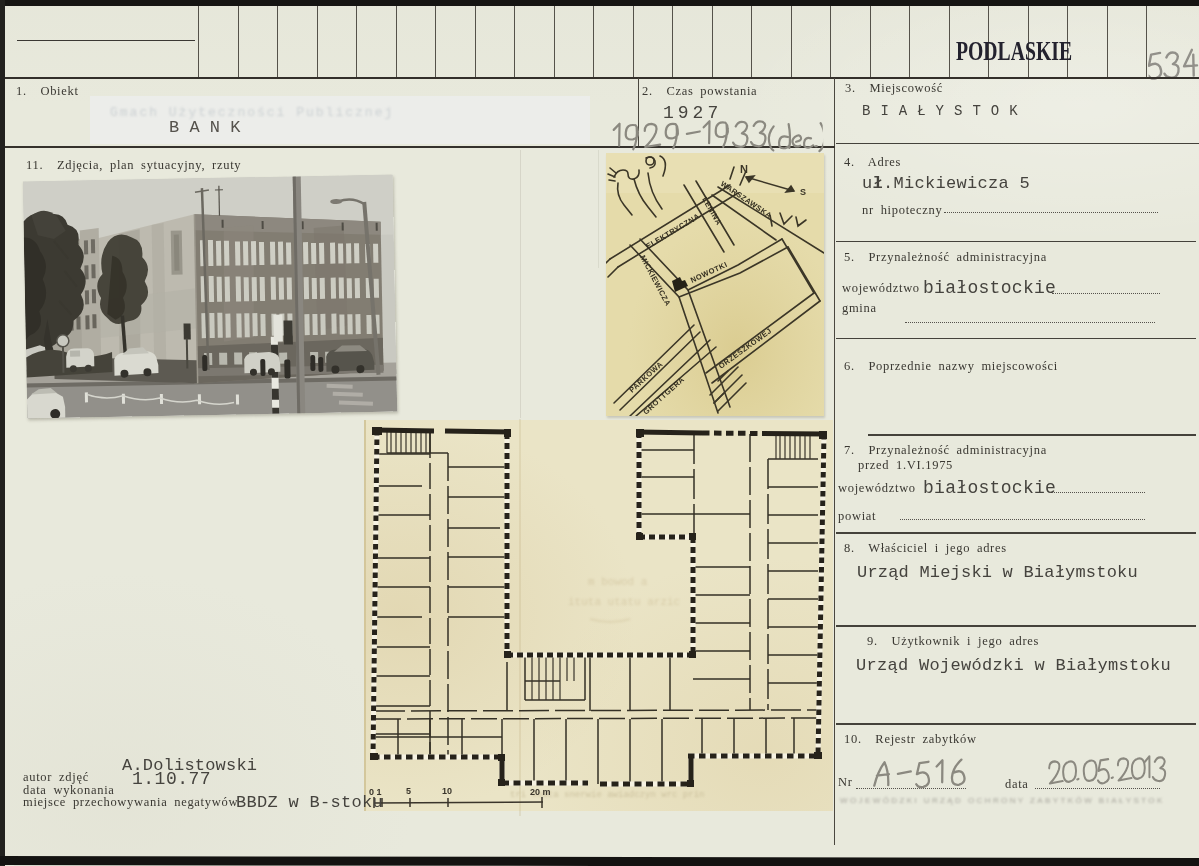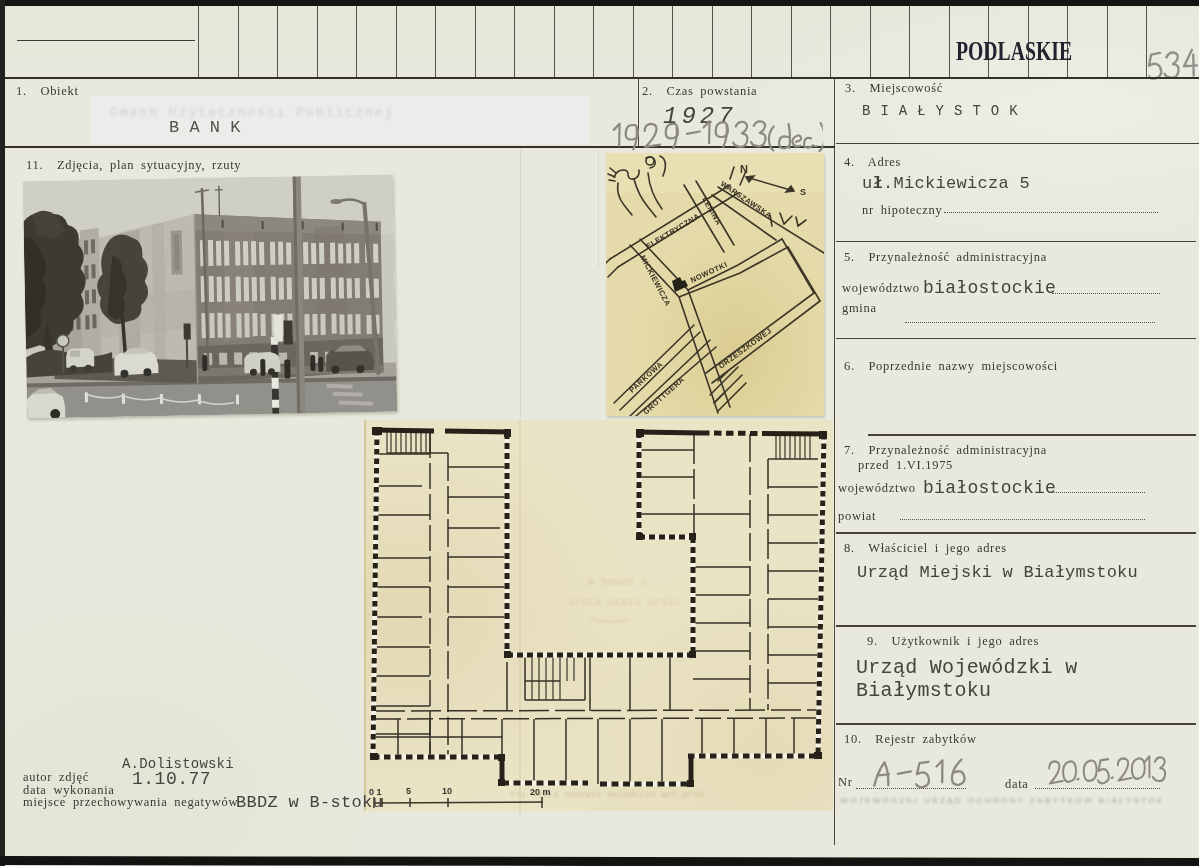--- a/index.html
+++ b/index.html
@@ -75,21 +75,21 @@
 <div class="abs" style="left:90px;top:96px;width:500px;height:48px;background:#edeef0;opacity:0.72;"></div>
 
 <div class="abs typed" style="left:110px;top:105px;font-size:13px;letter-spacing:2px;color:#ccd1d3;filter:blur(0.9px);">Gmach Użyteczności Publicznej</div>
 
 <div class="abs typed" style="left:169px;top:118px;font-size:17px;letter-spacing:0;color:#55524c;">B A N K</div>
 
 <div class="abs" style="left:5px;top:146px;width:830px;height:1.7px;background:#35322c;"></div>
 
 <div class="abs lbl" style="left:642px;top:84px;">2.&nbsp; Czas powstania</div>
 
-<div class="abs typed" style="left:663px;top:103px;font-size:24px;letter-spacing:4px;color:#45433e;font-style:italic;">1927</div>
+<div class="abs typed" style="left:663px;top:103px;font-size:18px;letter-spacing:4px;color:#45433e;">1927</div>
 
 <div class="abs" style="left:611px;top:117px;transform:rotate(-1.6deg);"><svg width="212" height="40" viewBox="0 0 212 40">
       <g stroke="#8b8980" stroke-width="2.2" fill="none" stroke-linecap="round" stroke-linejoin="round">
         <path d="M3,10 l6,-6 l-1,22"></path>
         <path d="M25,6 q-9,-2 -10,7 q-1,8 7,7 q6,-1 5,-8 q0,-4 -2,-6 M26,8 q1,13 -4,22"></path>
         <path d="M34,12 q0,-7 7,-7 q7,1 4,9 q-3,7 -11,14 l15,-2"></path>
         <path d="M65,6 q-9,-2 -10,7 q-1,8 7,7 q6,-1 5,-8 q0,-4 -2,-6 M66,8 q1,13 -4,22"></path>
         <path d="M76,16 l13,-2"></path>
         <path d="M93,10 l6,-6 l-1,22"></path>
         <path d="M115,6 q-9,-2 -10,7 q-1,8 7,7 q6,-1 5,-8 q0,-4 -2,-6 M116,8 q1,13 -4,22"></path>
@@ -154,21 +154,21 @@
 <div class="abs" style="left:836px;top:532px;width:360px;height:1.5px;background:#44423b;"></div>
 
 <div class="abs lbl" style="left:844px;top:541px;">8.&nbsp; Właściciel i jego adres</div>
 
 <div class="abs typed" style="left:857px;top:563px;font-size:17px;letter-spacing:0.2px;color:#45433e;">Urząd Miejski w Białymstoku</div>
 
 <div class="abs" style="left:836px;top:625px;width:360px;height:1.5px;background:#44423b;"></div>
 
 <div class="abs lbl" style="left:844px;top:634px;margin-left:23px;">9.&nbsp; Użytkownik i jego adres</div>
 
-<div class="abs typed" style="left:856px;top:656px;font-size:20px;letter-spacing:0.3px;color:#45433e;">Urząd Wojewódzki w Białymstoku</div>
+<div class="abs typed" style="left:856px;top:656px;font-size:17px;letter-spacing:0.3px;color:#45433e;">Urząd Wojewódzki w Białymstoku</div>
 
 <div class="abs" style="left:836px;top:723px;width:360px;height:1.5px;background:#44423b;"></div>
 
 <div class="abs lbl" style="left:844px;top:732px;">10.&nbsp; Rejestr zabytków</div>
 
 <div class="abs lbl" style="left:838px;top:775px;">Nr</div>
 
 <div class="abs" style="left:856px;top:788px;width:110px;height:0;border-bottom:1.5px dotted #55524c;"></div>
 
 <div class="abs" style="left:872px;top:757px;transform:rotate(-2deg);"><svg width="100" height="36" viewBox="0 0 100 36">
@@ -694,17 +694,17 @@
   <g font-family="Liberation Sans" font-size="9" font-weight="bold" fill="#3a352b">
     <text x="9" y="376">0 1</text>
     <text x="46" y="375">5</text>
     <text x="82" y="375">10</text>
     <text x="170" y="376">20 m</text>
   </g>
 </svg>
 </div>
 
 <div class="abs lbl" style="left:23px;top:770px;">autor zdjęć</div>
-<div class="abs typed" style="left:122px;top:756px;font-size:14px;letter-spacing:0.2px;color:#45433e;">A.Dolistowski</div>
+<div class="abs typed" style="left:122px;top:756px;font-size:17px;letter-spacing:0.2px;color:#45433e;">A.Dolistowski</div>
 <div class="abs lbl" style="left:23px;top:783px;">data wykonania</div>
 <div class="abs typed" style="left:132px;top:769px;font-size:18px;letter-spacing:0.5px;color:#45433e;">1.10.77</div>
 <div class="abs lbl" style="left:23px;top:795px;">miejsce przechowywania negatywów</div>
 <div class="abs typed" style="left:236px;top:793px;font-size:17px;letter-spacing:0.3px;color:#45433e;">BBDZ w B-stoku</div>
 
 </body></html>

